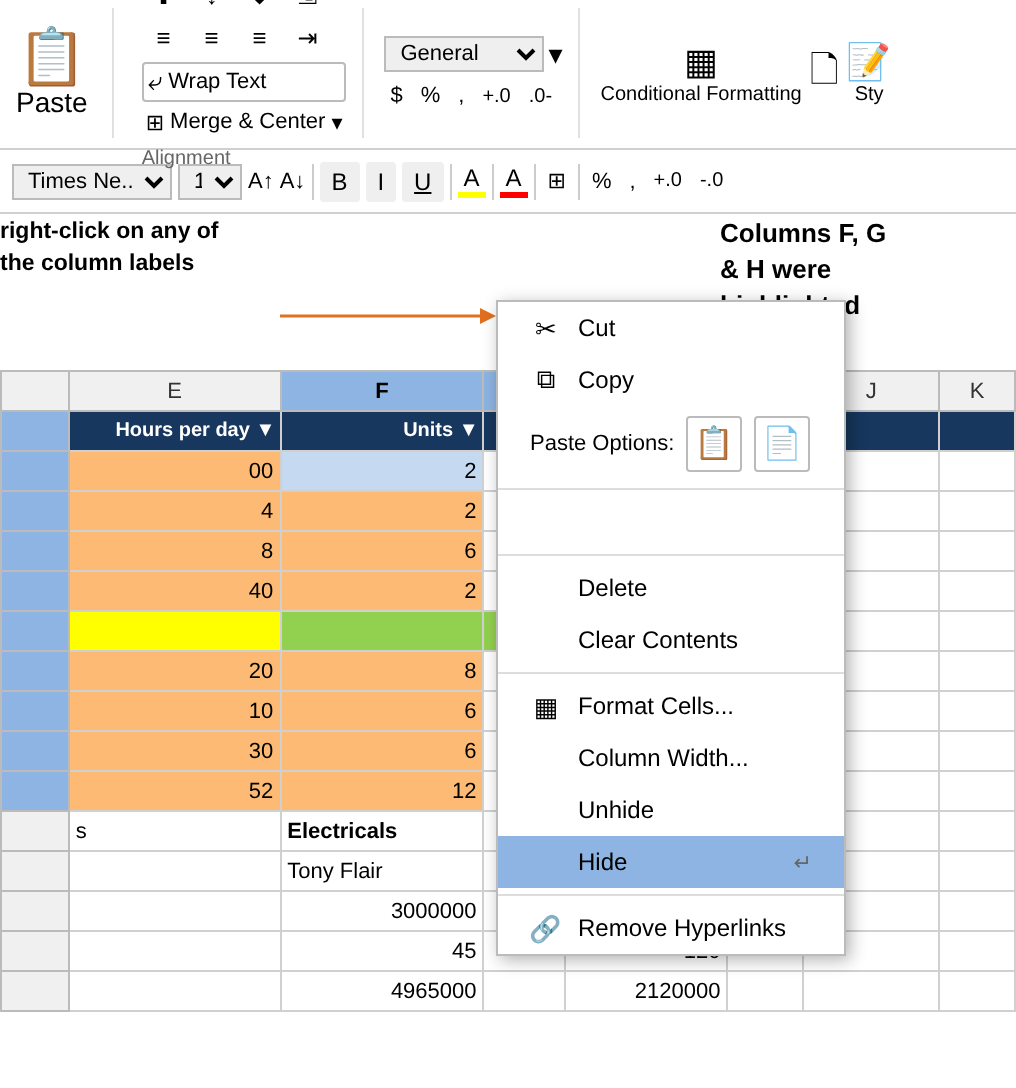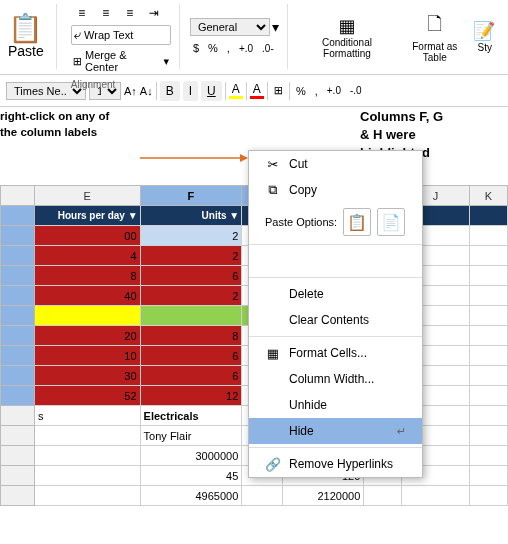--- a/index.html
+++ b/index.html
@@ -11,21 +11,21 @@
 
     
     .col-header { background: #f0f0f0; border: 1px solid #bbb; text-align: center; font-size: 11px; color: #333; height: 20px; font-weight: normal; cursor: pointer; user-select: none; }
     .col-header.highlighted { background: #8db4e2; color: #000; font-weight: bold; }
 
     
     td { border: 1px solid #d0d0d0; font-size: 11px; padding: 1px 3px; height: 20px; white-space: nowrap; overflow: hidden; }
     .row-header { background: #f0f0f0; border: 1px solid #bbb; text-align: center; font-size: 11px; color: #333; width: 25px; }
     .row-header.highlighted { background: #8db4e2; }
 
-    .cell-blue-bg { background: #b91c1c; }
+    .cell-blue-bg { background: #fdba74; }
     .cell-yellow-bg { background: #ffff00; }
     .cell-green-bg { background: #92d050; }
     .cell-red-text { color: #ff0000; font-weight: bold; }
     .cell-right { text-align: right; }
     .cell-header-row { background: #17375e; color: #fff; font-weight: bold; }
     .cell-bold { font-weight: bold; }
     .cell-link { color: #0070c0; text-decoration: underline; cursor: pointer; }
 
     
     .context-menu { position: absolute; top: 150px; left: 248px; background: #fff; border: 1px solid #bbb; box-shadow: 2px 2px 8px rgba(0,0,0,0.3); width: 175px; z-index: 200; font-size: 12px; }
@@ -117,22 +117,20 @@
 
   <div class="styles-group">
     <div style="display:flex;gap:4px;align-items:center;">
       <div style="display:flex;flex-direction:column;align-items:center;font-size:10px;cursor:pointer;">
         <div style="font-size:18px;">▦</div>
         <div style="text-align:center;line-height:1.1;">Conditional
 Formatting</div>
       </div>
       <div style="display:flex;flex-direction:column;align-items:center;font-size:10px;cursor:pointer;">
         <div style="font-size:18px;">🗋</div>
-        <div style="text-align:center;line-height:1.1;">Format as
-Table</div>
       </div>
       <div style="display:flex;flex-direction:column;align-items:center;font-size:10px;cursor:pointer;">
         <div style="font-size:18px;">📝</div>
         <div>Sty</div>
       </div>
     </div>
   </div>
 </div>
 
 <div class="font-bar">

